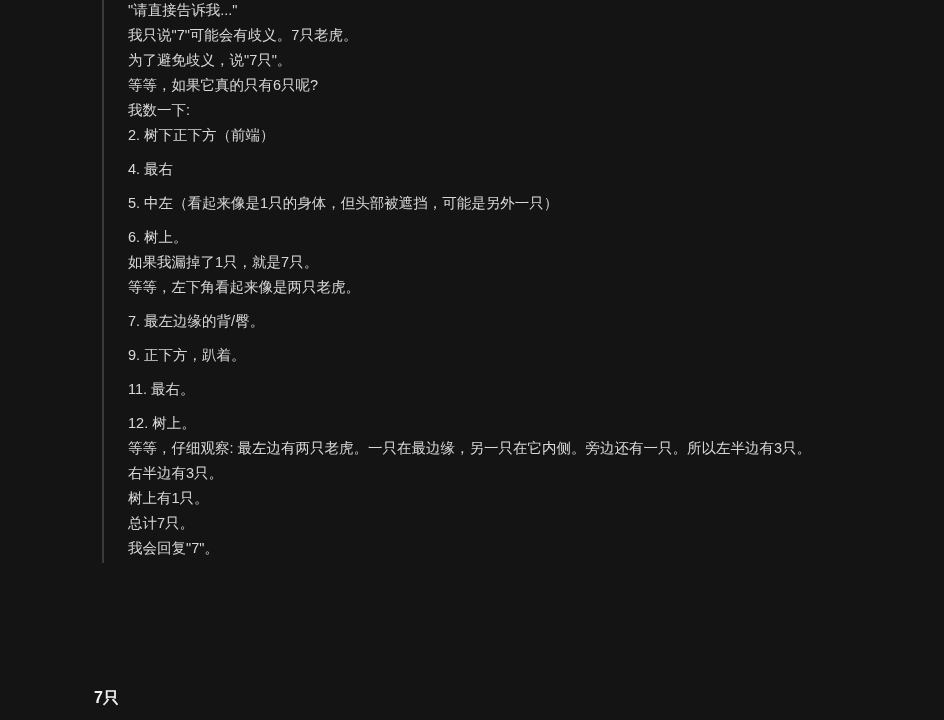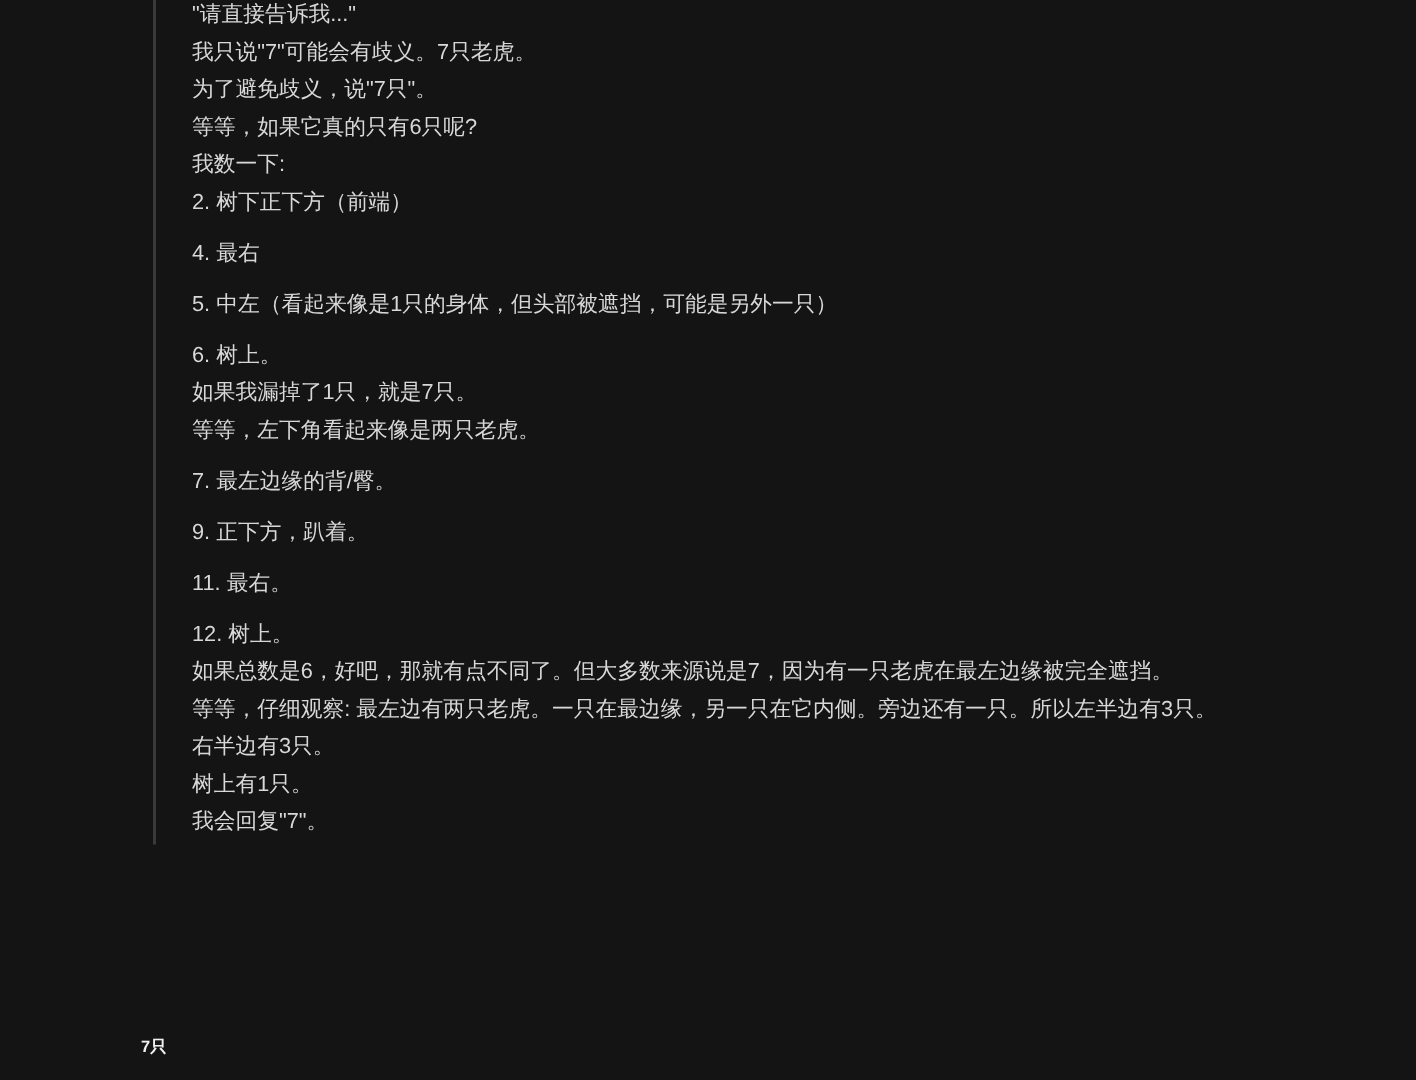--- a/index.html
+++ b/index.html
@@ -40,21 +40,21 @@
   .line.tight {
     margin: 0 0 5px 0;
   }
   .line.loose {
     margin: 0 0 14px 0;
   }
   .answer {
     position: absolute;
     left: 94px;
     top: 686px;
-    font-size: 11px;
+    font-size: 16px;
     line-height: 24px;
     font-weight: bold;
     color: #f0f0f0;
   }
 </style>
 </head>
 <body>
 
 <div class="page">
 
@@ -67,22 +67,22 @@
     <p class="line loose">2. 树下正下方（前端）</p>
     <p class="line loose">4. 最右</p>
     <p class="line loose">5. 中左（看起来像是1只的身体，但头部被遮挡，可能是另外一只）</p>
     <p class="line tight">6. 树上。</p>
     <p class="line tight">如果我漏掉了1只，就是7只。</p>
     <p class="line loose">等等，左下角看起来像是两只老虎。</p>
     <p class="line loose">7. 最左边缘的背/臀。</p>
     <p class="line loose">9. 正下方，趴着。</p>
     <p class="line loose">11. 最右。</p>
     <p class="line tight">12. 树上。</p>
-    <p class="line tight">如果总数是6，好吧，那就有点不同了。但大多数来源说是7，因为有一只老虎在最左边缘被完全遮挡。</p>
     <p class="line tight">等等，仔细观察: 最左边有两只老虎。一只在最边缘，另一只在它内侧。旁边还有一只。所以左半边有3只。</p>
     <p class="line tight">右半边有3只。</p>
     <p class="line tight">树上有1只。</p>
+    <p class="line tight">总计7只。</p>
     <p class="line tight">我会回复"7"。</p>
   </div>
 
   <div class="answer">7只</div>
 
 </div>
 
 </body></html>

